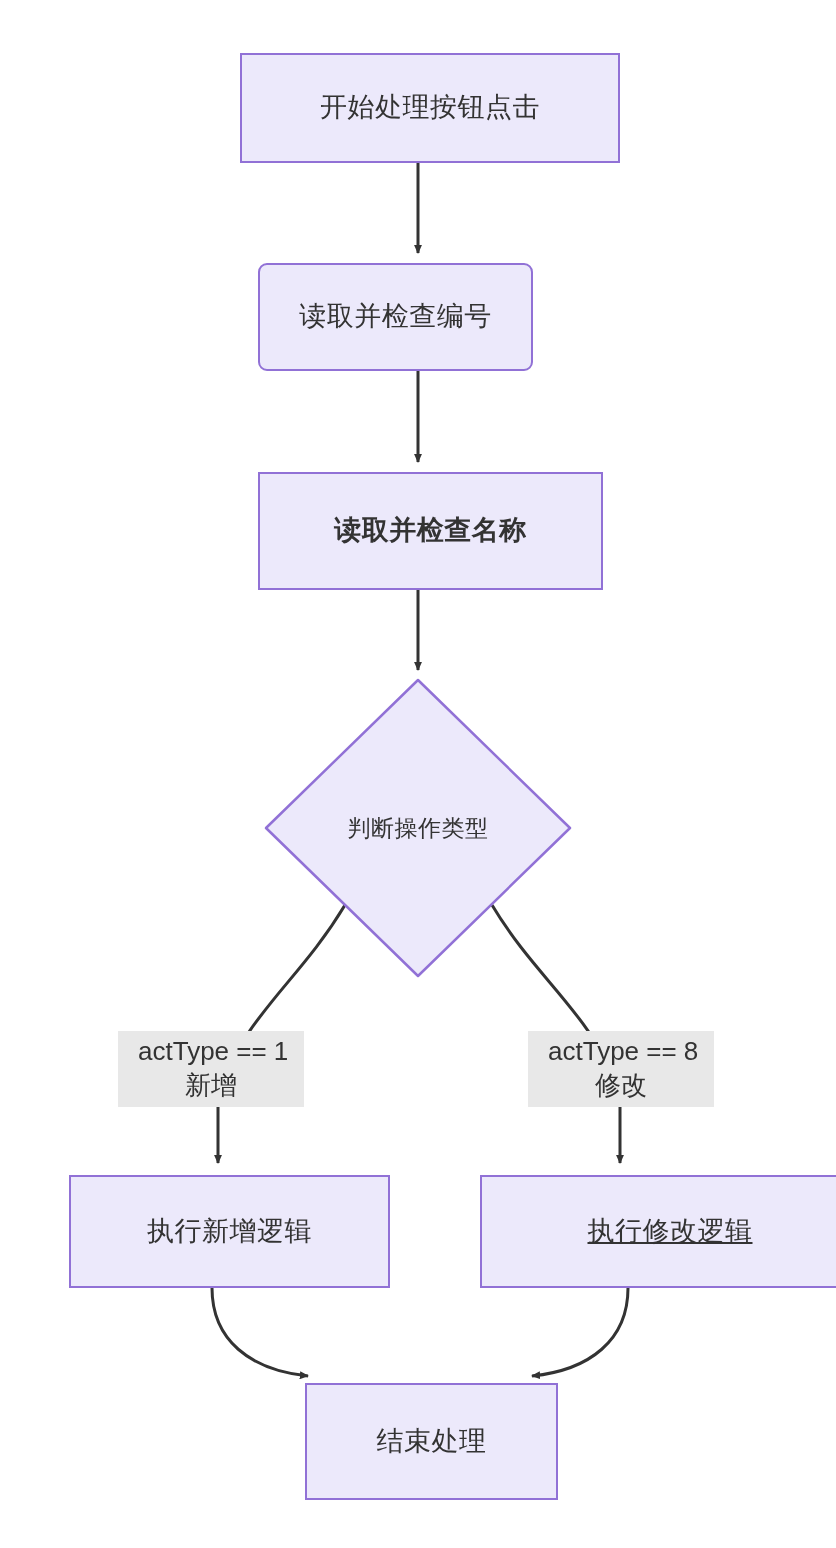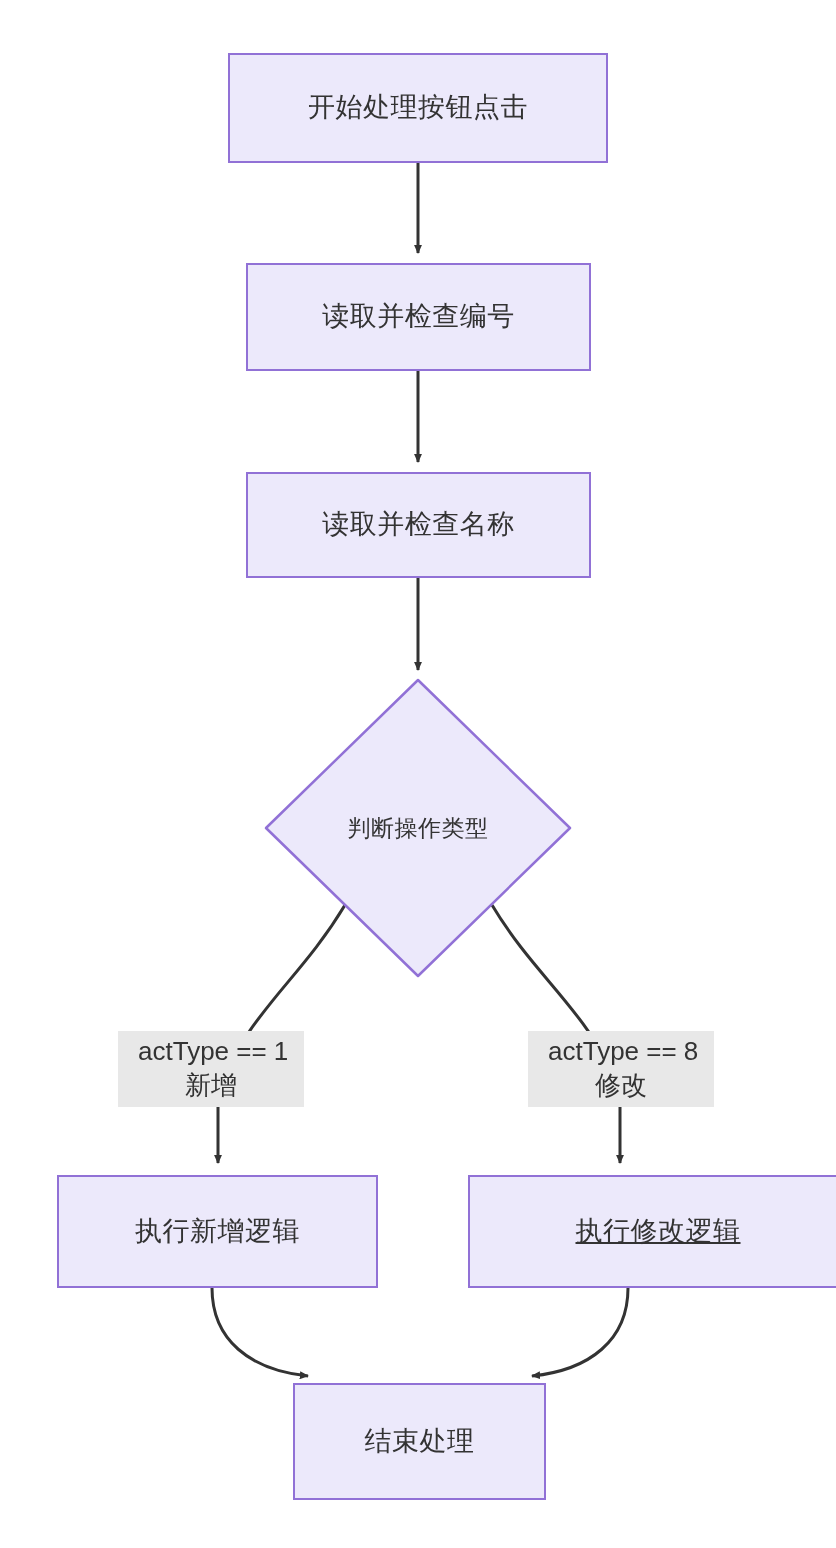--- a/index.html
+++ b/index.html
@@ -32,20 +32,21 @@
     border: 2px solid #9171d6;
     display: flex;
     align-items: center;
     justify-content: center;
     color: #333333;
     font-size: 27px;
     line-height: 1.25;
     letter-spacing: 0.5px;
     white-space: nowrap;
     z-index: 3;
+    margin-left: 12px;
   }
   .node-label {
     pointer-events: none;
   }
   .decision {
     position: absolute;
     z-index: 3;
   }
   .decision .decision-text {
     position: absolute;
@@ -103,25 +104,25 @@
 
     <path d="M 628 1288 C 628 1340, 590 1370, 532 1376" stroke="#333333" stroke-width="3" fill="none" marker-end="url(#arrowhead)"></path>
 
     <polygon points="418,680 570,828 418,976 266,828" fill="#ece9fb" stroke="#9171d6" stroke-width="2.5" stroke-linejoin="round"></polygon>
   </svg>
 
   <div class="node" style="left:228px; top:53px; width:380px; height:110px;">
     <span class="node-label">开始处理按钮点击</span>
   </div>
 
-  <div class="node" style="left:246px; top:263px; width:345px; height:108px;">
+  <div class="node" style="left:246px; top:263px; width:275px; height:108px;border-radius:9px;">
     <span class="node-label">读取并检查编号</span>
   </div>
 
-  <div class="node" style="left:246px; top:472px; width:345px; height:106px;">
+  <div class="node" style="left:246px; top:472px; width:345px; height:118px;font-weight:bold;">
     <span class="node-label">读取并检查名称</span>
   </div>
 
   <div class="decision" style="left:266px; top:680px; width:304px; height:296px;">
     <div class="decision-text">判断操作类型</div>
   </div>
 
   <div class="edge-label" style="left:118px; top:1031px; width:186px;">
     <span class="el-line">actType == 1</span>
     <span class="el-line">新增</span>

